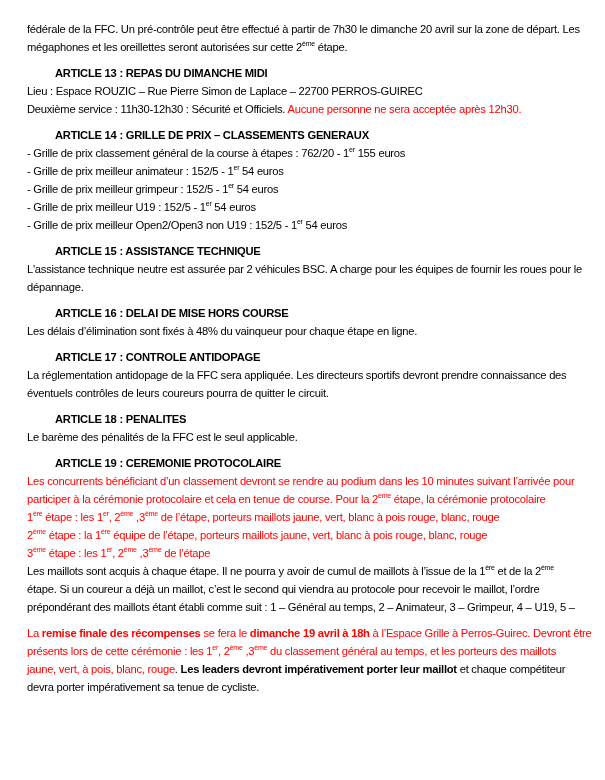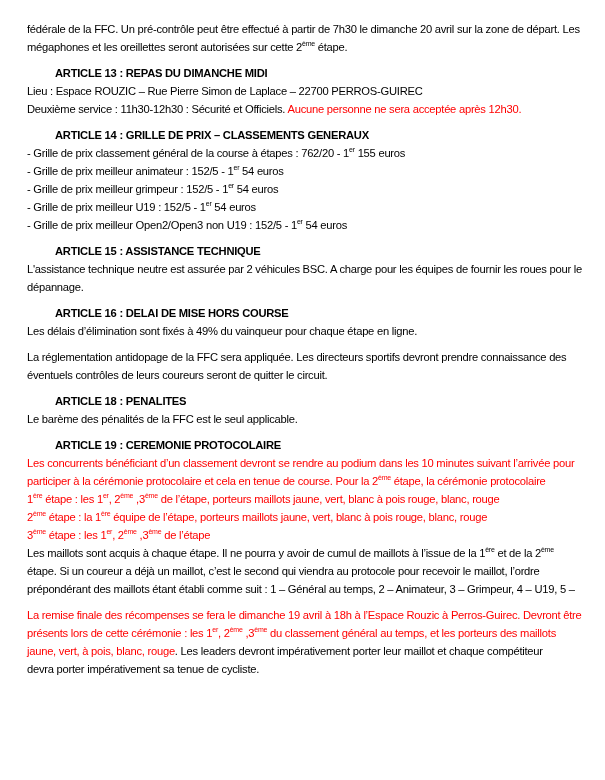--- a/index.html
+++ b/index.html
@@ -3,21 +3,21 @@
 <meta charset="utf-8">
 <style>
   html, body { margin:0; padding:0; background:#ffffff; }
   body { width:605px; height:780px; overflow:hidden; position:relative;
          font-family:"Liberation Sans", sans-serif; font-size:11.2px; color:#000; }
   .page { position:absolute; left:27px; top:20px; width:565px; letter-spacing:-0.25px; }
   .line { height:18px; line-height:18px; white-space:nowrap; }
   .gap { height:8px; }
   .h { font-weight:bold;margin-left:28px; }
   .red { color:#ff0000; }
-  .b { font-weight:normal; }
+  .b { font-weight:bold; }
   sup { font-size:7px; line-height:0; vertical-align:5px; }
 </style>
 </head>
 <body>
 
 <div class="page">
 
   <div class="line"><span>fédérale de la FFC. Un pré-contrôle peut être effectué à partir de 7h30 le dimanche 20 avril sur la zone de départ. Les</span></div>
   <div class="line"><span>mégaphones et les oreillettes seront autorisées sur cette 2</span><sup>ème</sup><span> étape.</span></div>
   <div class="gap"></div>
@@ -34,42 +34,43 @@
   <div class="line"><span>- Grille de prix meilleur U19 : 152/5 - 1</span><sup>er</sup><span> 54 euros</span></div>
   <div class="line"><span>- Grille de prix meilleur Open2/Open3 non U19 : 152/5 - 1</span><sup>er</sup><span> 54 euros</span></div>
   <div class="gap"></div>
 
   <div class="line h">ARTICLE 15 : ASSISTANCE TECHNIQUE</div>
   <div class="line">L'assistance technique neutre est assurée par 2 véhicules BSC. A charge pour les équipes de fournir les roues pour le</div>
   <div class="line">dépannage.</div>
   <div class="gap"></div>
 
   <div class="line h">ARTICLE 16 : DELAI DE MISE HORS COURSE</div>
-  <div class="line">Les délais d’élimination sont fixés à 49% du vainqueur pour chaque étape en ligne.</div>
+  <div class="line">Les délais d’élimination sont fixés à 48% du vainqueur pour chaque étape en ligne.</div>
   <div class="gap"></div>
 
+  <div class="line h">ARTICLE 17 : CONTROLE ANTIDOPAGE</div>
   <div class="line">La réglementation antidopage de la FFC sera appliquée. Les directeurs sportifs devront prendre connaissance des</div>
-  <div class="line">éventuels contrôles de leurs coureurs seront de quitter le circuit.</div>
+  <div class="line">éventuels contrôles de leurs coureurs pourra de quitter le circuit.</div>
   <div class="gap"></div>
 
   <div class="line h">ARTICLE 18 : PENALITES</div>
   <div class="line">Le barème des pénalités de la FFC est le seul applicable.</div>
   <div class="gap"></div>
 
   <div class="line h">ARTICLE 19 : CEREMONIE PROTOCOLAIRE</div>
   <div class="line red">Les concurrents bénéficiant d’un classement devront se rendre au podium dans les 10 minutes suivant l’arrivée pour</div>
   <div class="line red"><span>participer à la cérémonie protocolaire et cela en tenue de course. Pour la 2</span><sup>ème</sup><span> étape, la cérémonie protocolaire</span></div>
 
   <div class="line red"><span>1</span><sup>ère</sup><span> étape : les 1</span><sup>er</sup><span>, 2</span><sup>ème</sup><span> ,3</span><sup>ème</sup><span> de l’étape, porteurs maillots jaune, vert, blanc à pois rouge, blanc, rouge</span></div>
   <div class="line red"><span>2</span><sup>ème</sup><span> étape : la 1</span><sup>ère</sup><span> équipe de l’étape, porteurs maillots jaune, vert, blanc à pois rouge, blanc, rouge</span></div>
   <div class="line red"><span>3</span><sup>ème</sup><span> étape : les 1</span><sup>er</sup><span>, 2</span><sup>ème</sup><span> ,3</span><sup>ème</sup><span> de l’étape</span></div>
 
   <div class="line"><span>Les maillots sont acquis à chaque étape. Il ne pourra y avoir de cumul de maillots à l’issue de la 1</span><sup>ère</sup><span> et de la 2</span><sup>ème</sup></div>
   <div class="line">étape. Si un coureur a déjà un maillot, c’est le second qui viendra au protocole pour recevoir le maillot, l’ordre</div>
   <div class="line">prépondérant des maillots étant établi comme suit : 1 – Général au temps, 2 – Animateur, 3 – Grimpeur, 4 – U19, 5 –</div>
   <div class="gap"></div>
 
-  <div class="line red"><span>La </span><span class="b">remise finale des récompenses</span><span> se fera le </span><span class="b">dimanche 19 avril à 18h</span><span> à l’Espace Rouzic à Perros-Guirec. Devront être</span></div>
+  <div class="line red"><span>La </span><span class="b">remise finale des récompenses</span><span> se fera le </span><span class="b">dimanche 19 avril à 18h</span><span> à l’Espace Grille à Perros-Guirec. Devront être</span></div>
   <div class="line red"><span>présents lors de cette cérémonie : les 1</span><sup>er</sup><span>, 2</span><sup>ème</sup><span> ,3</span><sup>ème</sup><span> du classement général au temps, et les porteurs des maillots</span></div>
   <div class="line"><span class="red">jaune, vert, à pois, blanc, rouge</span><span>. </span><span class="b">Les leaders devront impérativement porter leur maillot</span><span> et chaque compétiteur</span></div>
   <div class="line">devra porter impérativement sa tenue de cycliste.</div>
 
 </div>
 
 </body></html>

